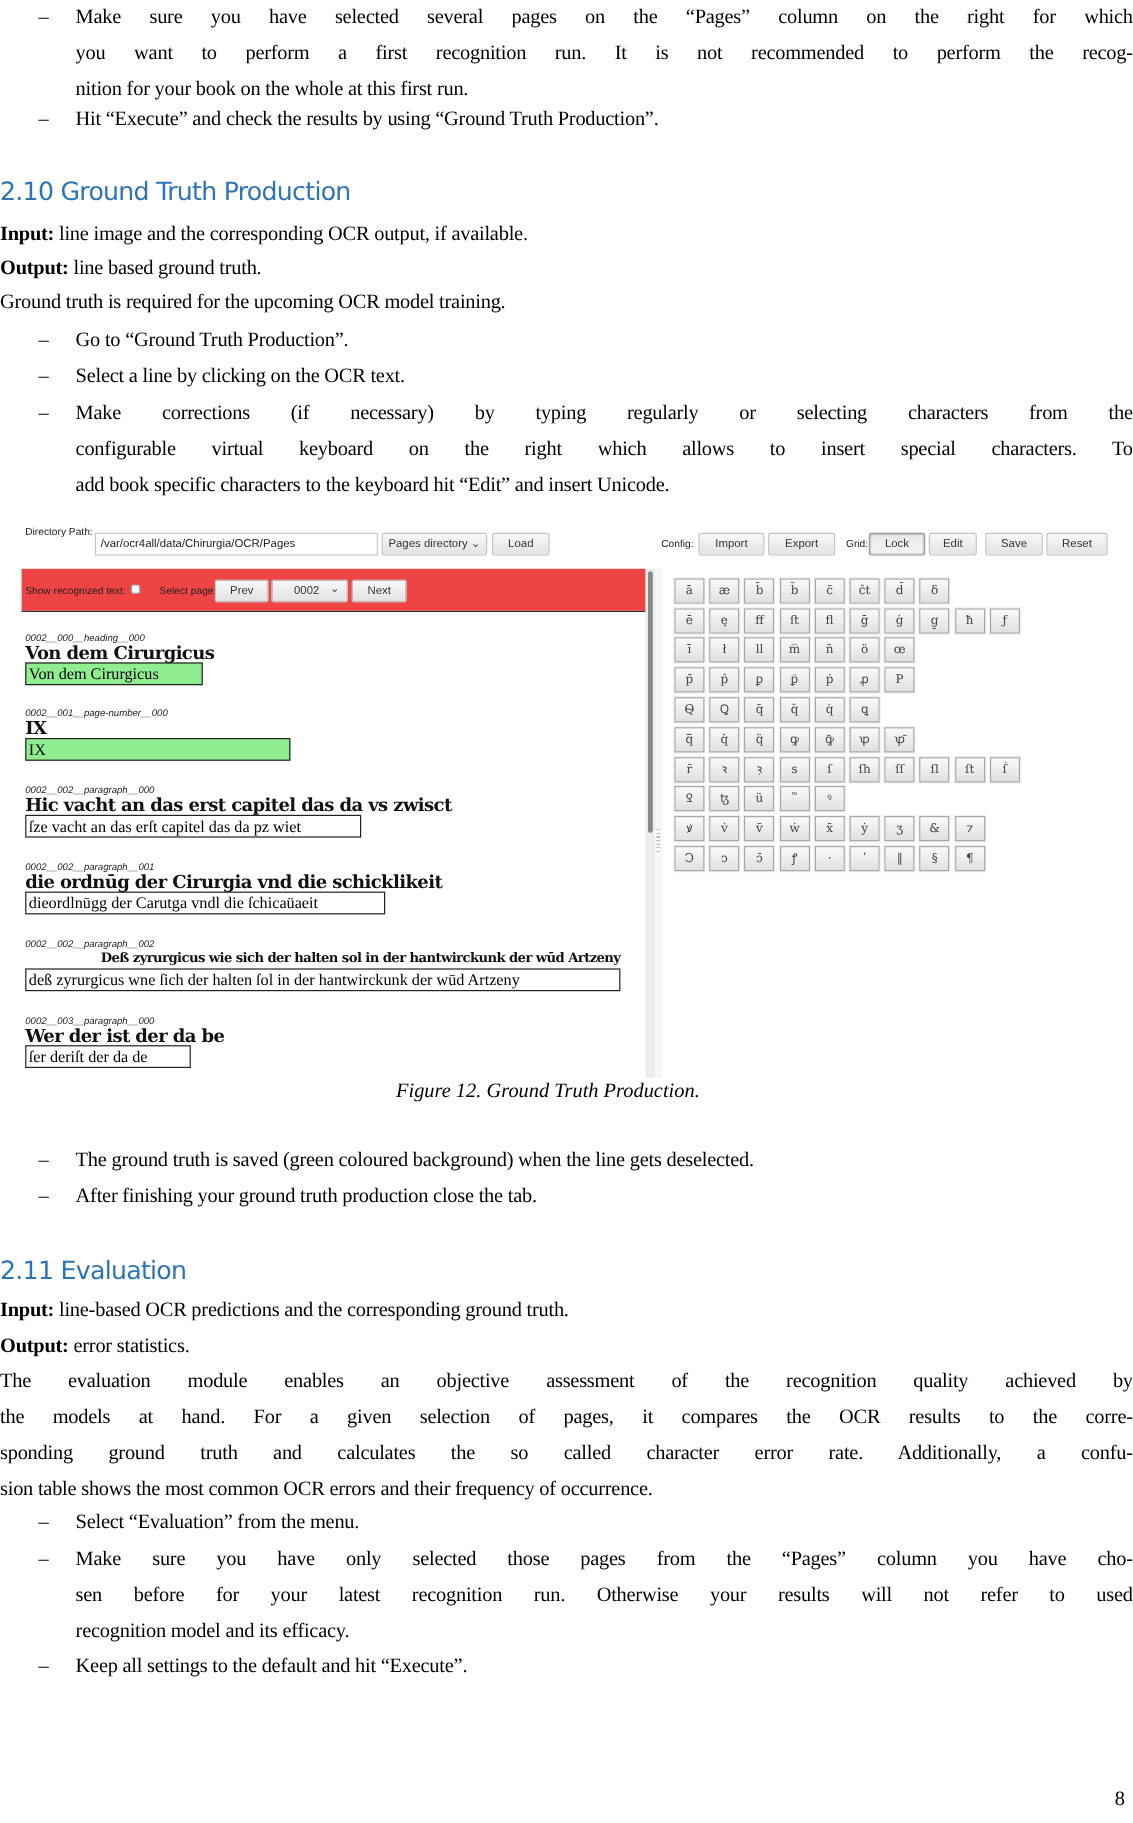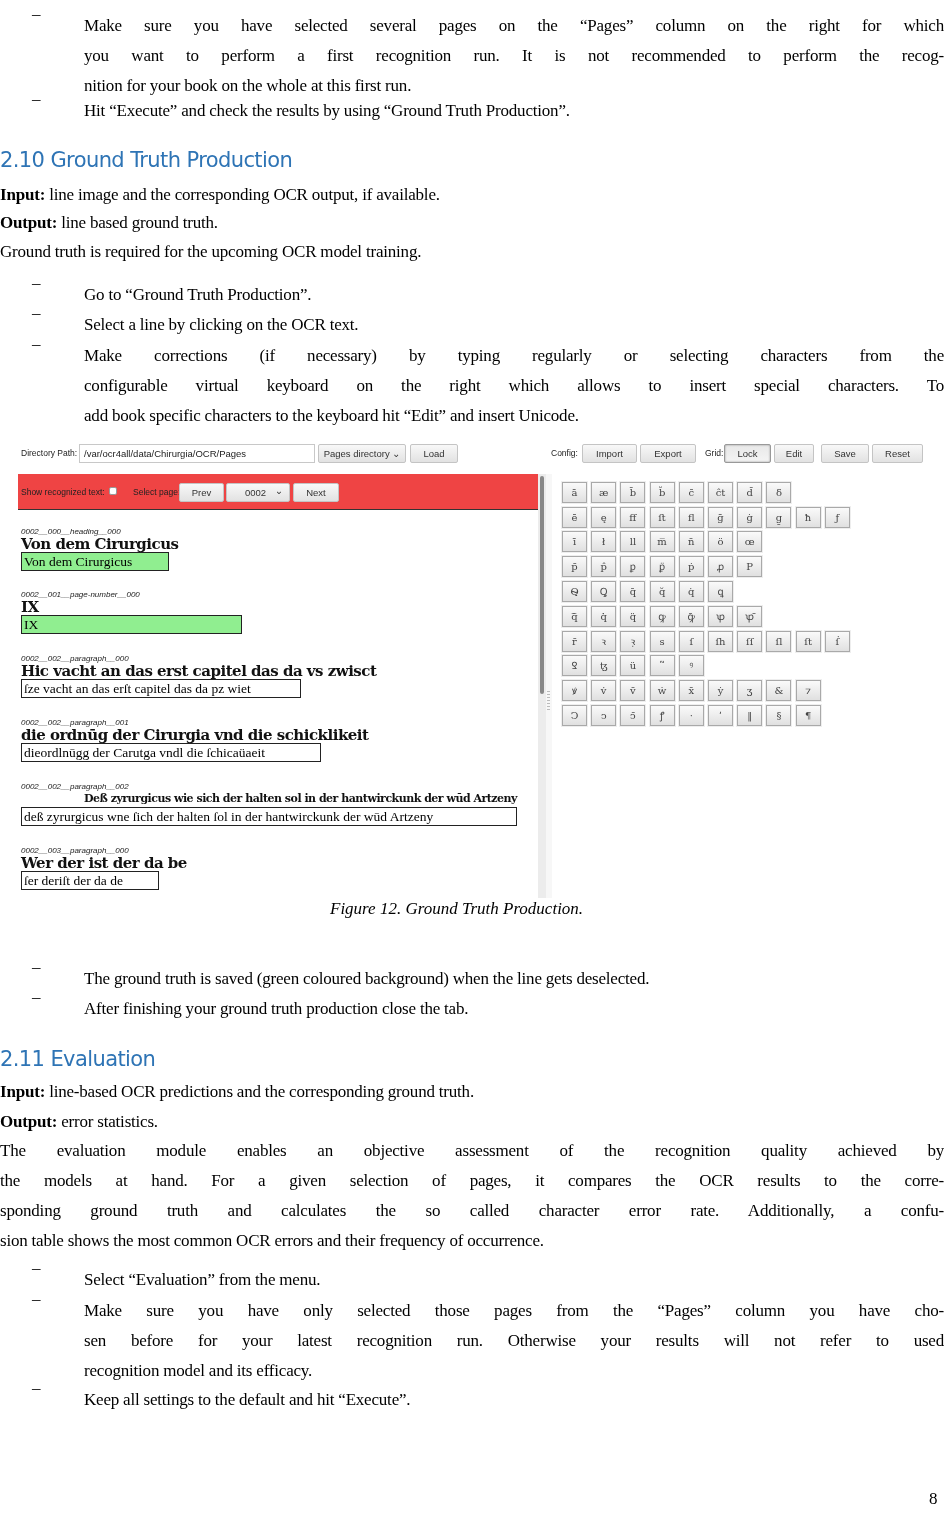--- a/index.html
+++ b/index.html
@@ -3,21 +3,21 @@
 <meta charset="utf-8">
 <style>
   * { box-sizing: border-box; margin: 0; padding: 0; }
   html, body { width: 944px; height: 1519px; background: #ffffff; overflow: hidden; }
   body { position: relative; font-family: "Liberation Serif", serif; color: #000; }
 
   .txt { font-family: "Liberation Serif", serif; font-size: 17px; line-height: 30px; letter-spacing: -0.2px; }
   .abs { position: absolute; }
   .bullet { position: absolute; left: 0; width: 944px; }
   .bullet .dash { position: absolute; left: 32px; top: 0; }
-  .bullet .btext { position: absolute; left: 84px; right: 0; top: 0; text-align: justify; margin-top: 12px; }
+  .bullet .btext { position: absolute; left: 63px; right: 0; top: 0; text-align: justify; }
   .heading { font-family: "DejaVu Sans", sans-serif; color: #2e74b5; font-size: 21px; font-weight: normal; letter-spacing: -0.6px; }
   b { font-weight: bold; }
   .caption { font-style: italic; font-size: 17px; }
 
   
   .figure { position: absolute; left: 18px; top: 436px; width: 910px; height: 462px; background: #fff; font-family: "Liberation Sans", sans-serif; }
   .fig-label { font-size: 8.5px; color: #222; position: absolute; }
   .fig-input { position: absolute; height: 19px; border: 1px solid #c8c8c8; background: #fff; font-size: 9.5px; padding: 3px 4px; color: #222; }
   .fig-btn { position: absolute; height: 19px; border: 1px solid #c4c4c4; background: linear-gradient(#f8f8f8,#e2e2e2); font-size: 9.5px; color: #333; text-align: center; line-height: 17px; border-radius: 2px; }
   .fig-btn.pressed { border-color: #999; background: linear-gradient(#e8e8e8,#f4f4f4); box-shadow: inset 0 0 2px #888; }
@@ -81,21 +81,21 @@
   <span class="dash">–</span>
   <div class="btext">
     <div style="text-align-last:justify;">Make corrections (if necessary) by typing regularly or selecting characters from the</div>
     <div style="text-align-last:justify;">configurable virtual keyboard on the right which allows to insert special characters. To</div>
     <div>add book specific characters to the keyboard hit “Edit” and insert Unicode.</div>
   </div>
 </div>
 
 <div class="figure">
 
-  <span class="fig-label" style="left:3px; top:12px;">Directory Path:</span>
+  <span class="fig-label" style="left:3px; top:2px;">Directory Path:</span>
   <div class="fig-input" style="left:61px; top:8px; width:236px;">/var/ocr4all/data/Chirurgia/OCR/Pages</div>
   <div class="fig-btn" style="left:300px; top:8px; width:88px;">Pages directory ⌄</div>
   <div class="fig-btn" style="left:392px; top:8px; width:48px;">Load</div>
 
   <span class="fig-label" style="left:533px; top:12px;">Config:</span>
   <div class="fig-btn" style="left:564px; top:8px; width:55px;">Import</div>
   <div class="fig-btn" style="left:622px; top:8px; width:56px;">Export</div>
   <span class="fig-label" style="left:687px; top:12px;">Grid:</span>
   <div class="fig-btn pressed" style="left:706px; top:8px; width:47px;">Lock</div>
   <div class="fig-btn" style="left:756px; top:8px; width:40px;">Edit</div>

